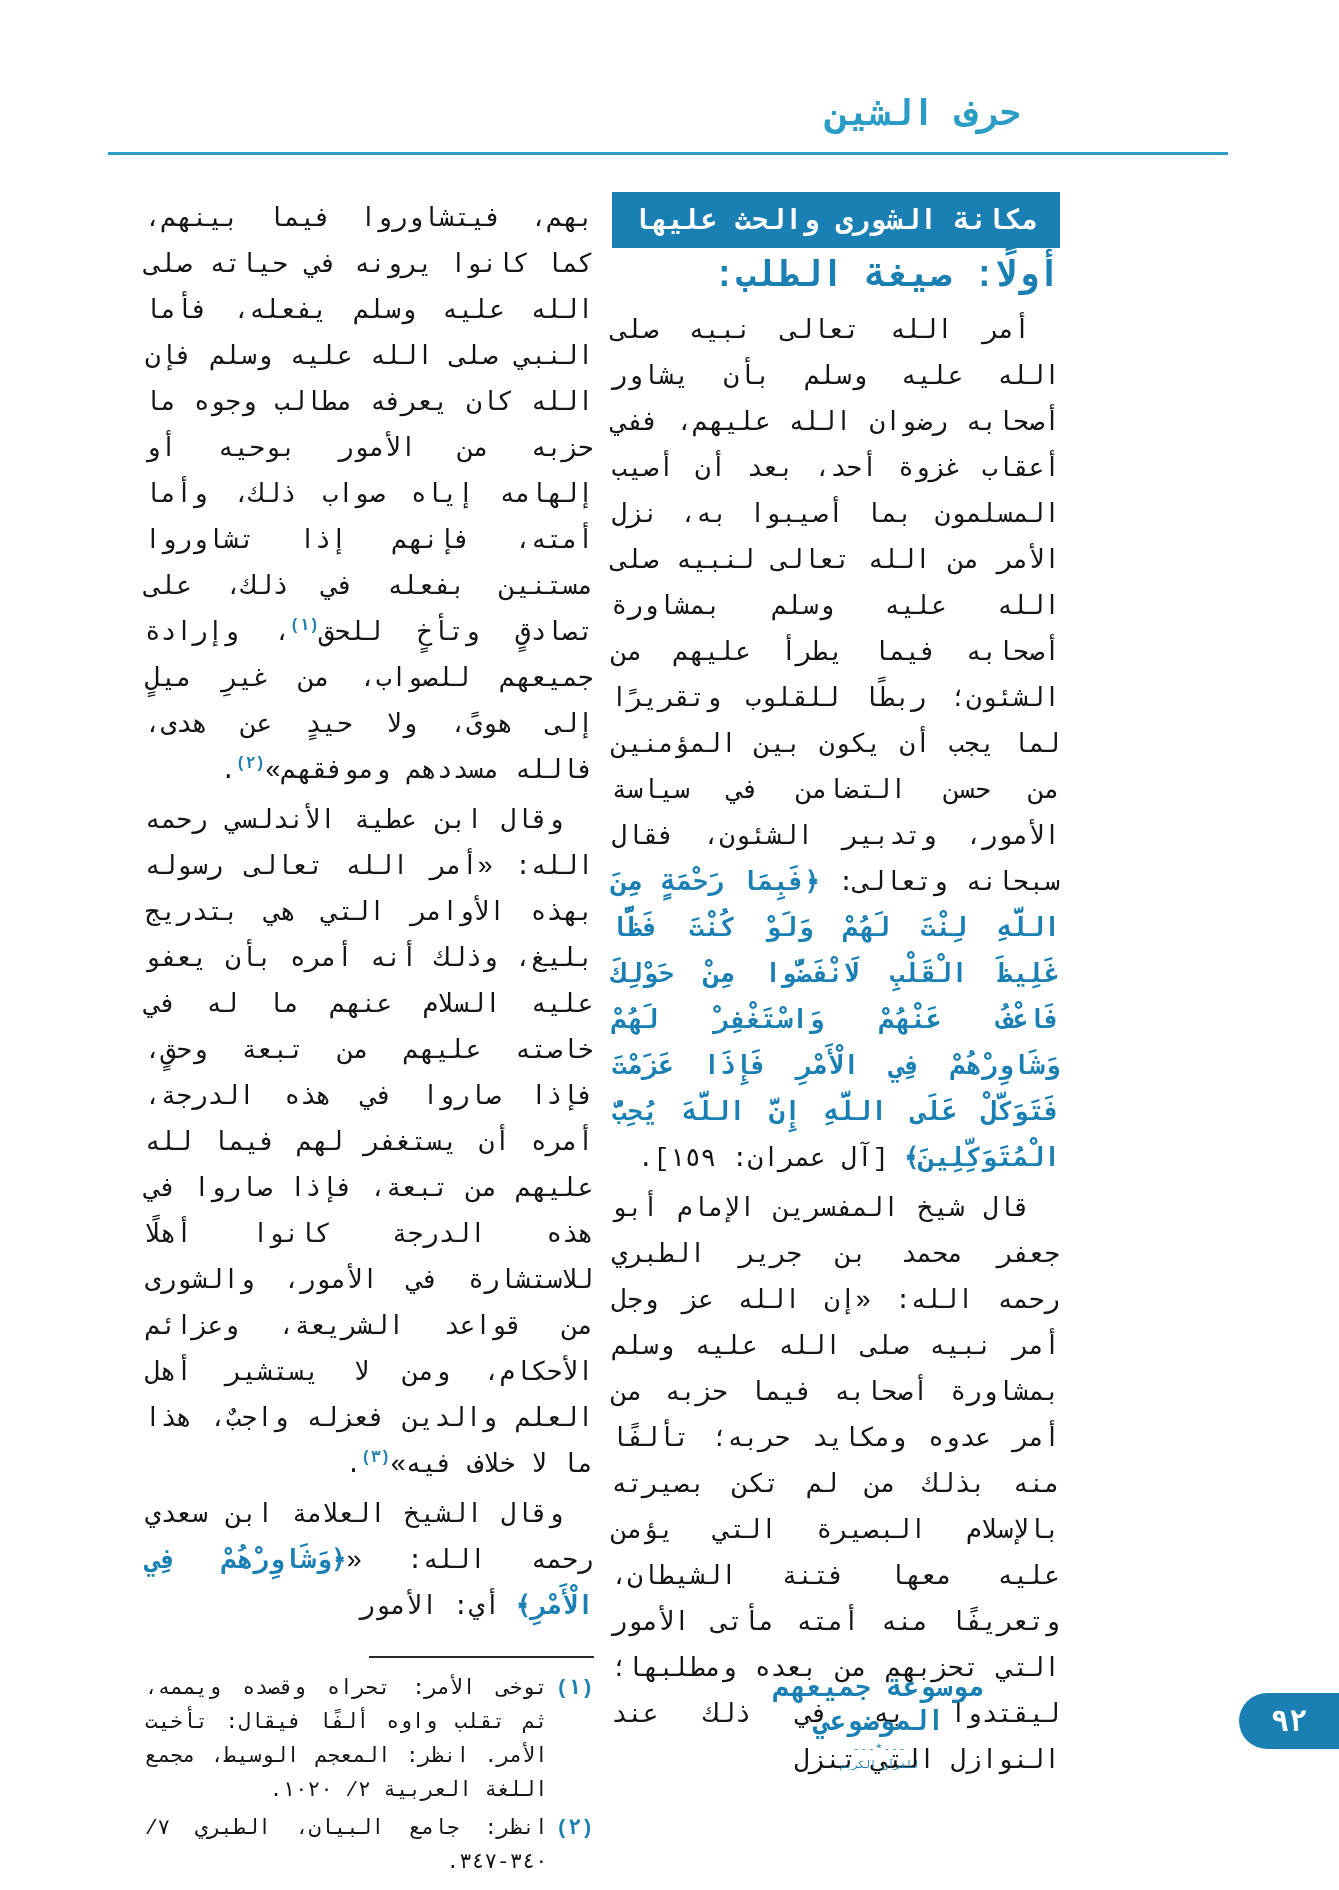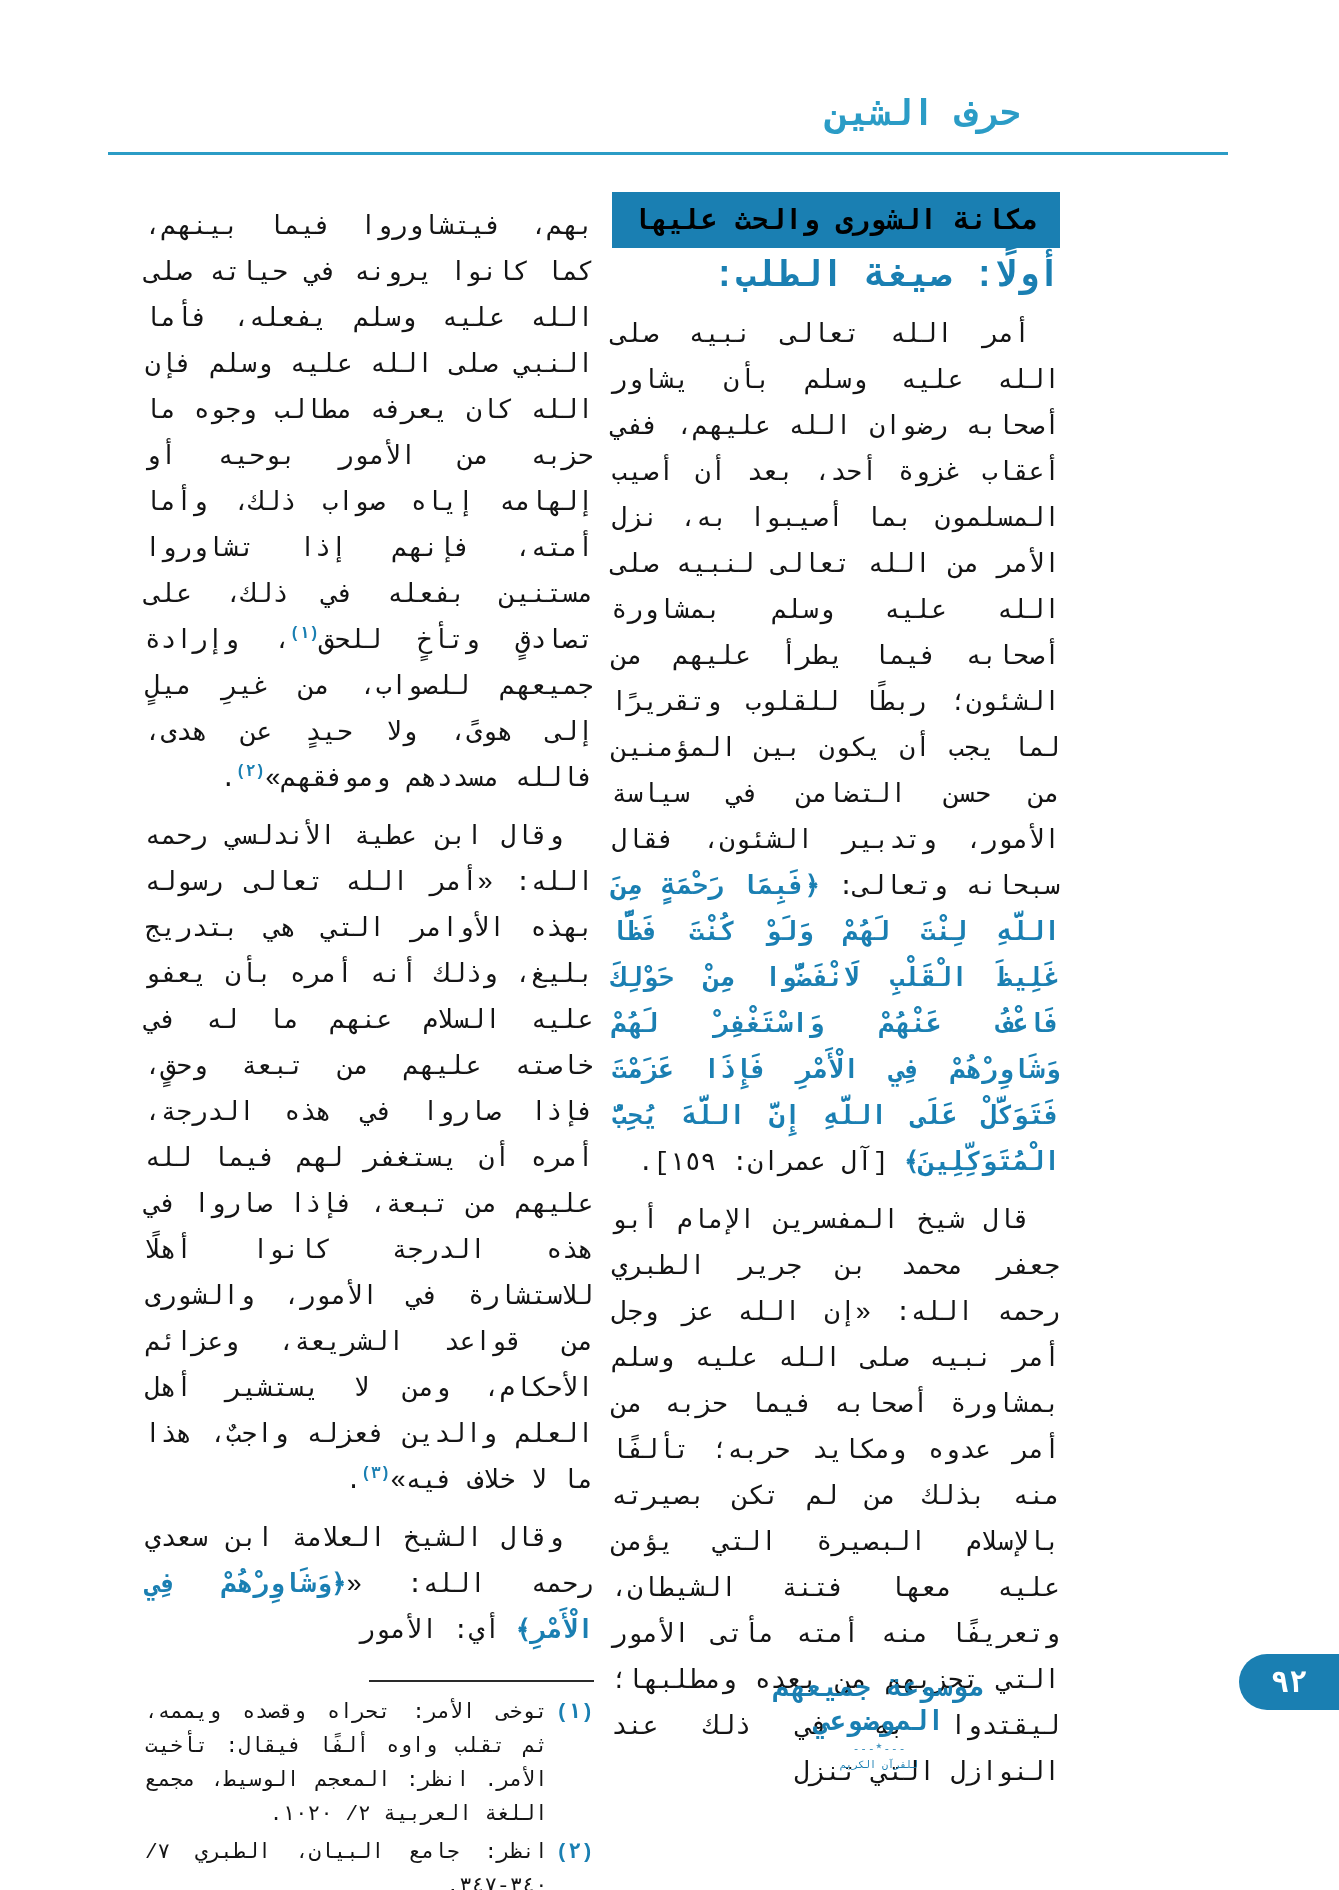--- a/index.html
+++ b/index.html
@@ -16,26 +16,26 @@
     position:absolute;top:152px;left:108px;width:1120px;height:3px;
     background:var(--accent_light,#2b9cc6);
   }
   
   .columns{
     position:absolute;top:192px;right:279px;width:915px;
     display:flex;gap:18px;align-items:flex-start;direction:rtl;
   }
   .col{width:449px;}
   .body-text{
-    margin:12px 0 4px 0;font-size:26px;line-height:46px;text-align:justify;
+    margin:4px 0 4px 0;font-size:26px;line-height:46px;text-align:justify;
     text-align-last:right;
   }
   .indent{text-indent:30px;}
   .section-box{
-    background:var(--accent,#1a7fb2);color:#000000;text-align:center;
+    background:var(--accent,#1a7fb2);color:#ffffff;text-align:center;
     font-size:28px;font-weight:bold;padding:11px 4px;margin-bottom:4px;
     text-align-last:center;
   }
   .subheading{
     margin:6px 0 8px 0;font-size:36px;line-height:46px;font-weight:bold;
     color:var(--accent,#1a7fb2);
   }
   .quran{color:var(--accent,#1a7fb2);font-weight:bold;}
   .fn-marker{
     color:var(--accent,#1a7fb2);font-size:16px;vertical-align:super;
@@ -53,21 +53,21 @@
   .footnote .fn-text{text-align:justify;text-align-last:right;}
   
   .logo{
     position:absolute;top:1672px;right:330px;width:260px;text-align:center;
     color:var(--accent,#1a7fb2);
   }
   .logo-line1{font-size:27px;font-weight:bold;letter-spacing:1px;line-height:34px;}
   .logo-line2{font-size:10px;margin-top:2px;line-height:20px;}
   .logo-flourish{font-size:13px;letter-spacing:6px;opacity:.8;line-height:14px;}
   .page-badge{
-    position:absolute;top:1654px;right:0;width:100px;height:56px;
+    position:absolute;top:1693px;right:0;width:100px;height:56px;
     background:var(--accent,#1a7fb2);color:#ffffff;
     border-radius:30px 0 0 30px;display:flex;align-items:center;justify-content:center;
     font-size:30px;font-weight:bold;
   }
 </style>
 </head>
 <body>
 
 <div class="page">
 

